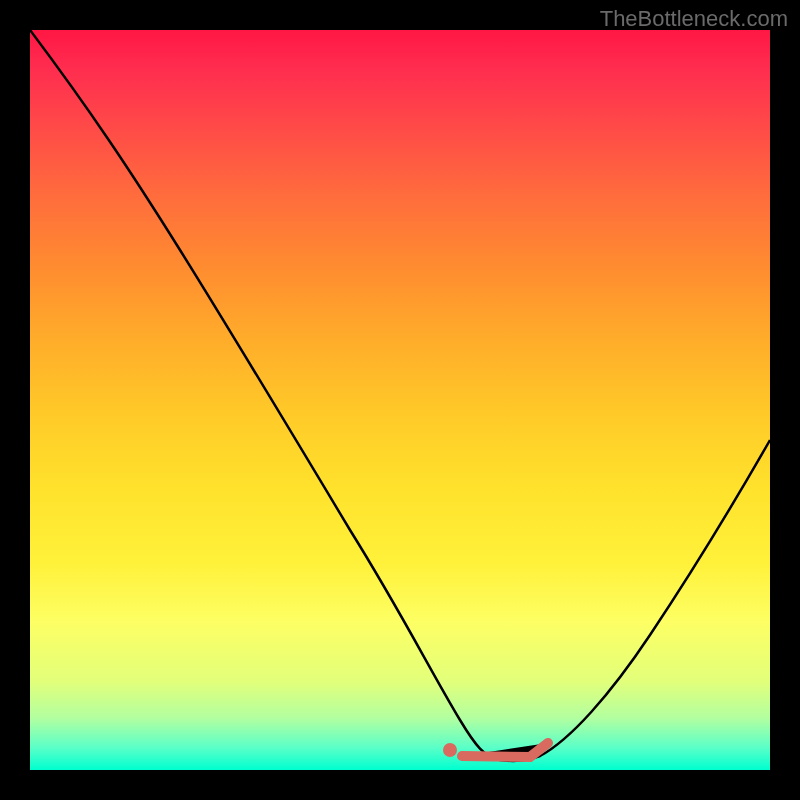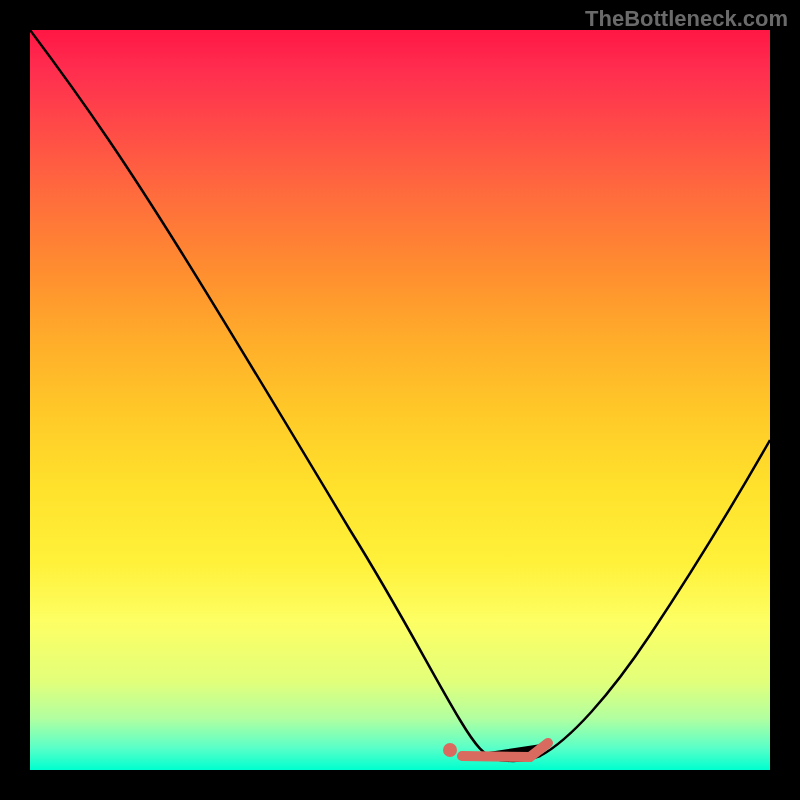--- a/index.html
+++ b/index.html
@@ -12,21 +12,21 @@
     height: 800px;
     background: #000;
     position: relative;
     font-family: Arial, sans-serif;
   }
   .watermark {
     position: absolute;
     top: 6px;
     right: 12px;
     font-size: 22px;
-    font-weight: bold;
+    font-weight: normal;
     color: #6a6a6a;
     z-index: 10;
   }
   .chart-area {
     position: absolute;
     left: 30px;
     top: 30px;
     width: 740px;
     height: 740px;
     overflow: hidden;

